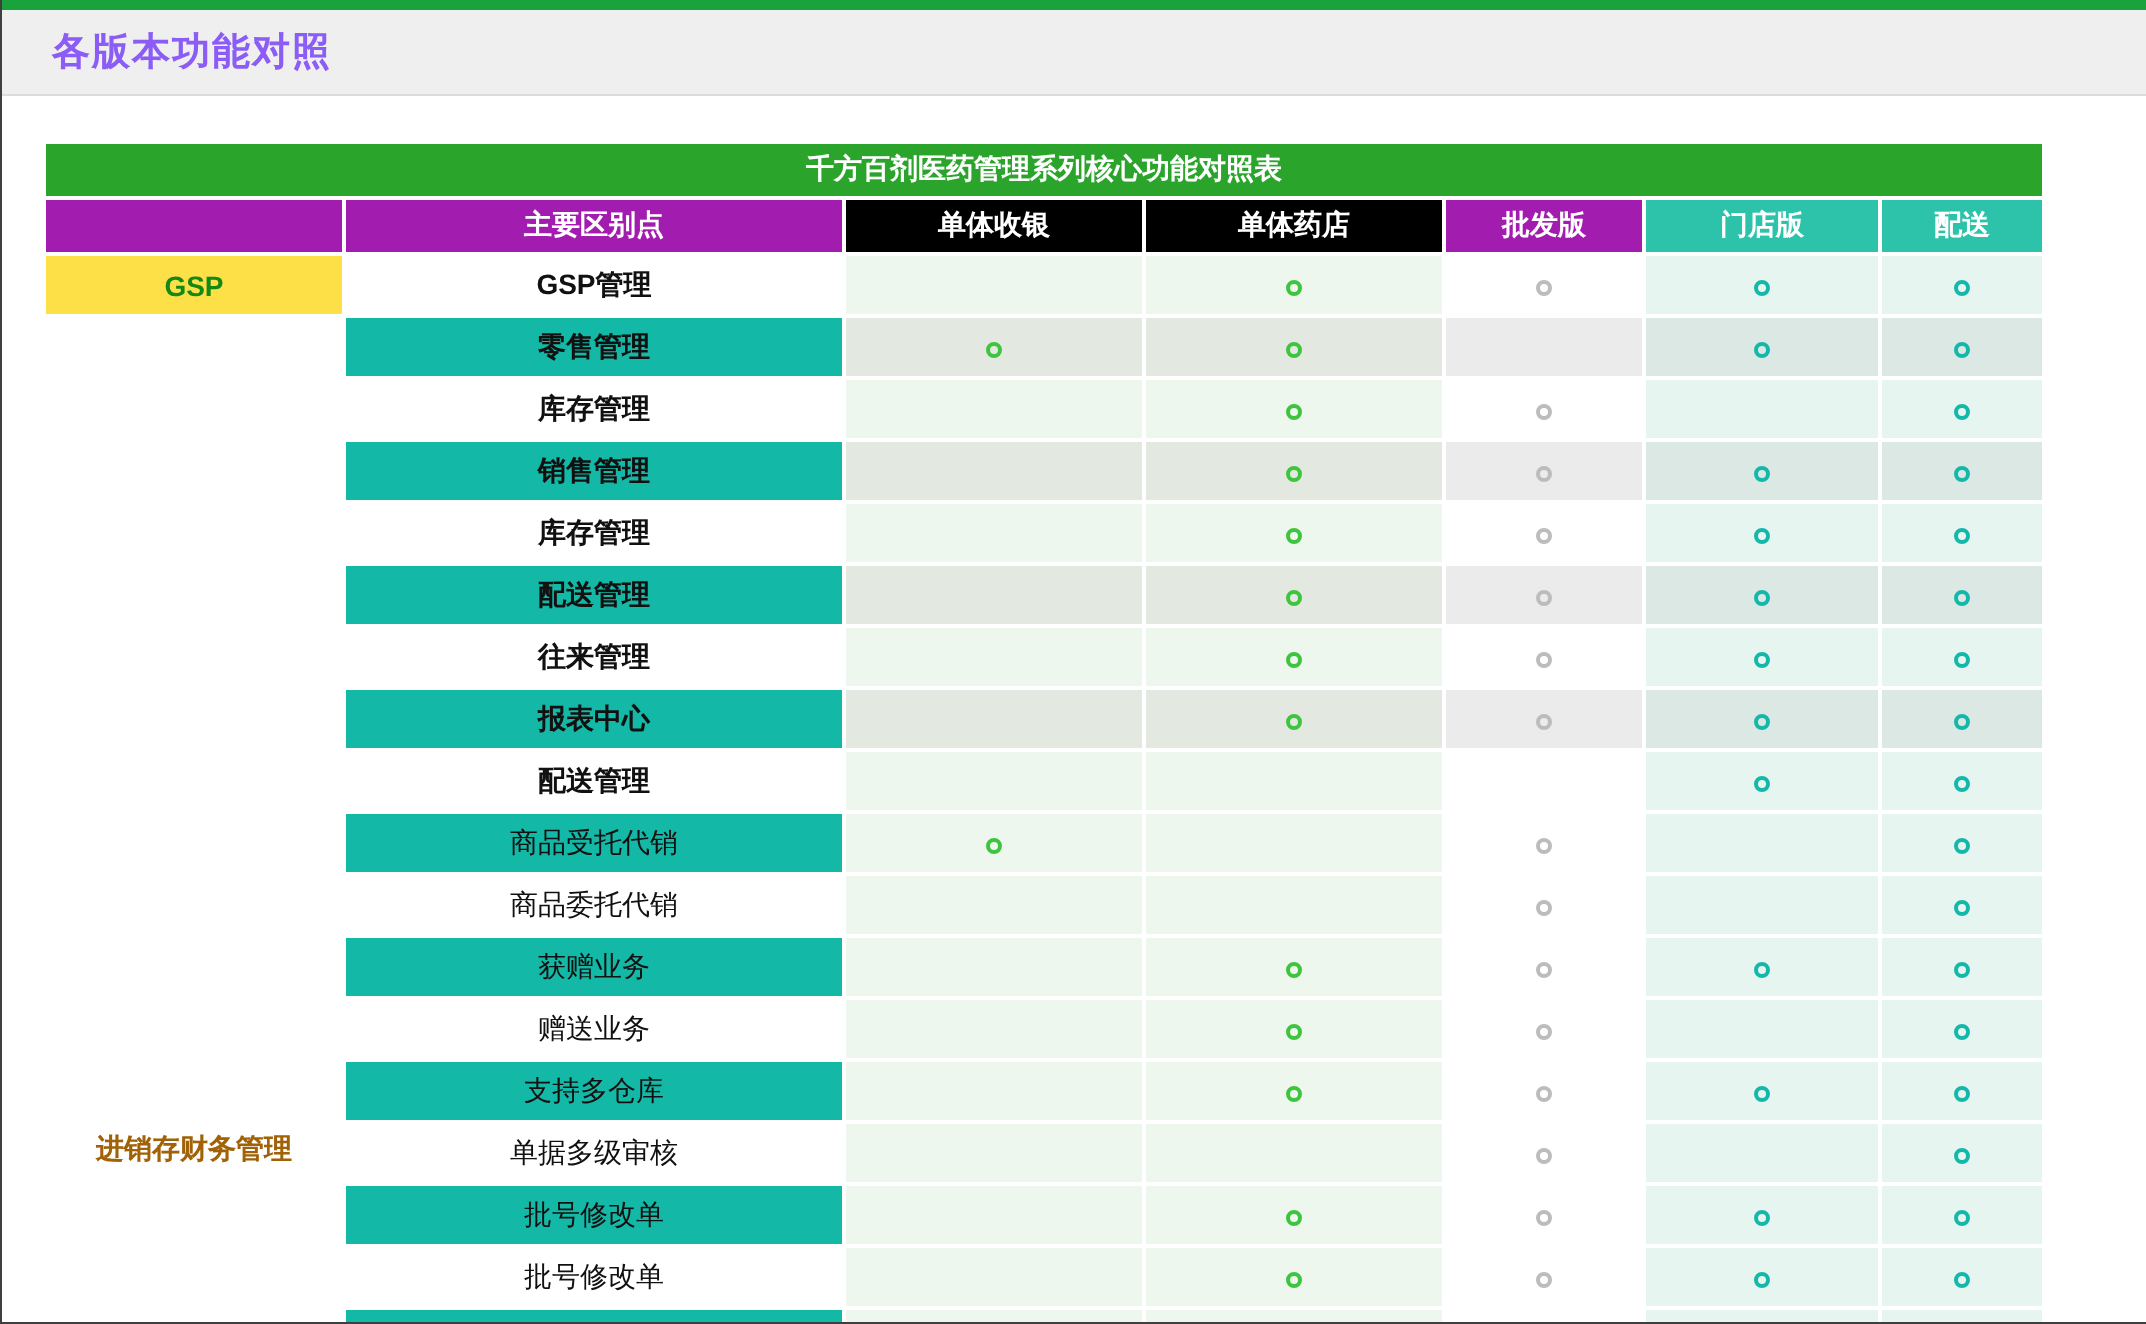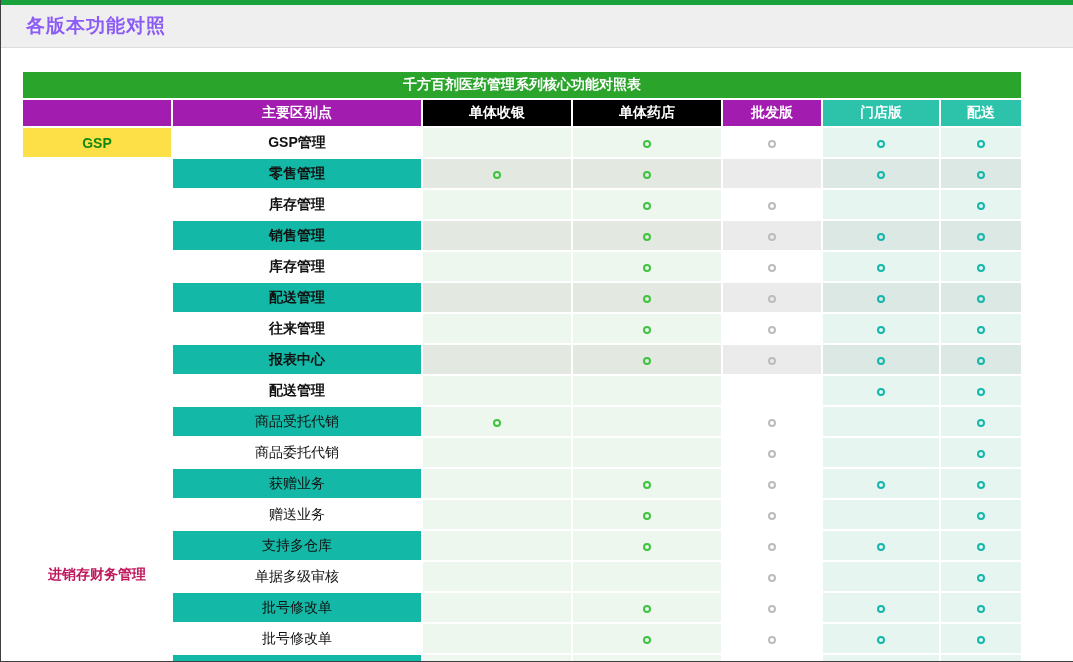--- a/index.html
+++ b/index.html
@@ -26,21 +26,21 @@
   td.cg{background:#edf7ed;}
   td.cw{background:#ffffff;}
   td.ct{background:#e7f5f1;}
   tr.shade-full td.feat,tr.shade-label td.feat{background:#14b8a6;}
   tr.shade-full td.cg{background:#e3e9e0;}
   tr.shade-full td.cw{background:#ebebeb;}
   tr.shade-full td.ct{background:#dce8e4;}
   td.group-cell{color:#138813;font-weight:bold;background:#fff;}
   td.group-gsp{background:#fde047;}
   td.group-main{position:relative;vertical-align:top;background:#fff;}
-  .group-main-label{position:absolute;top:407px;left:0;width:100%;text-align:center;color:#be185d;font-weight:bold;font-size:14px;}
+  .group-main-label{position:absolute;top:407px;left:0;width:100%;text-align:center;color:#a16207;font-weight:bold;font-size:14px;}
   .ring{display:inline-block;width:4px;height:4px;border:2px solid;border-radius:50%;vertical-align:middle;}
   .mk-green{border-color:#3fc43f;}
   .mk-gray{border-color:#bcbcbc;}
   .mk-teal{border-color:#14b8aa;}
 </style>
 </head>
 <body>
 
 <div class="screen">
   <div class="top-strip"></div>

